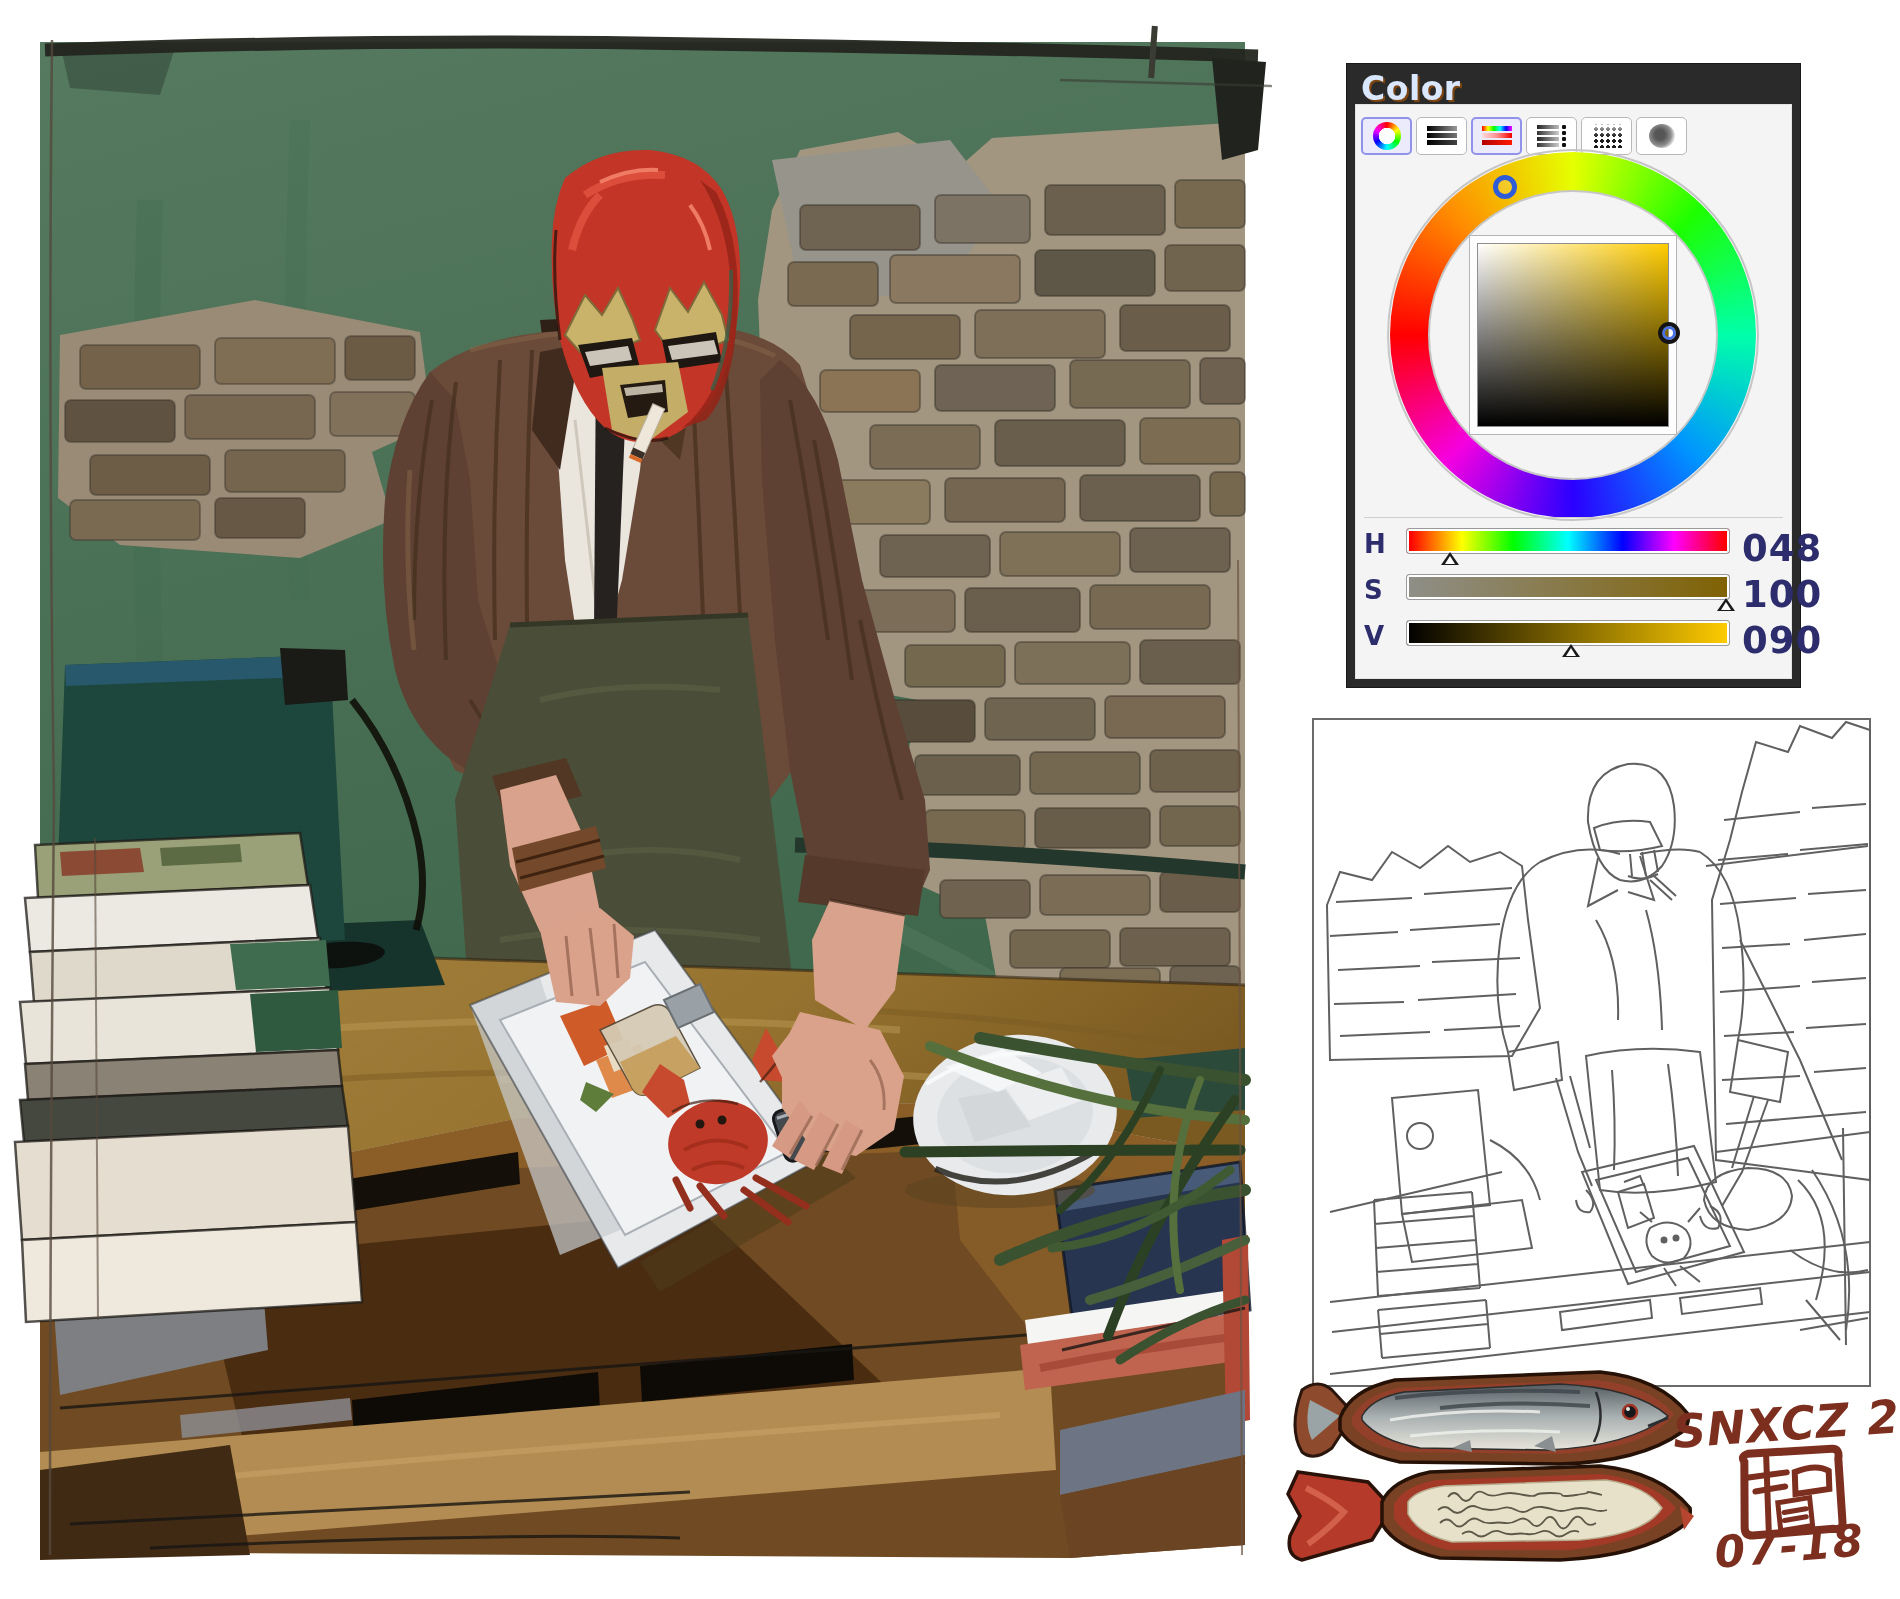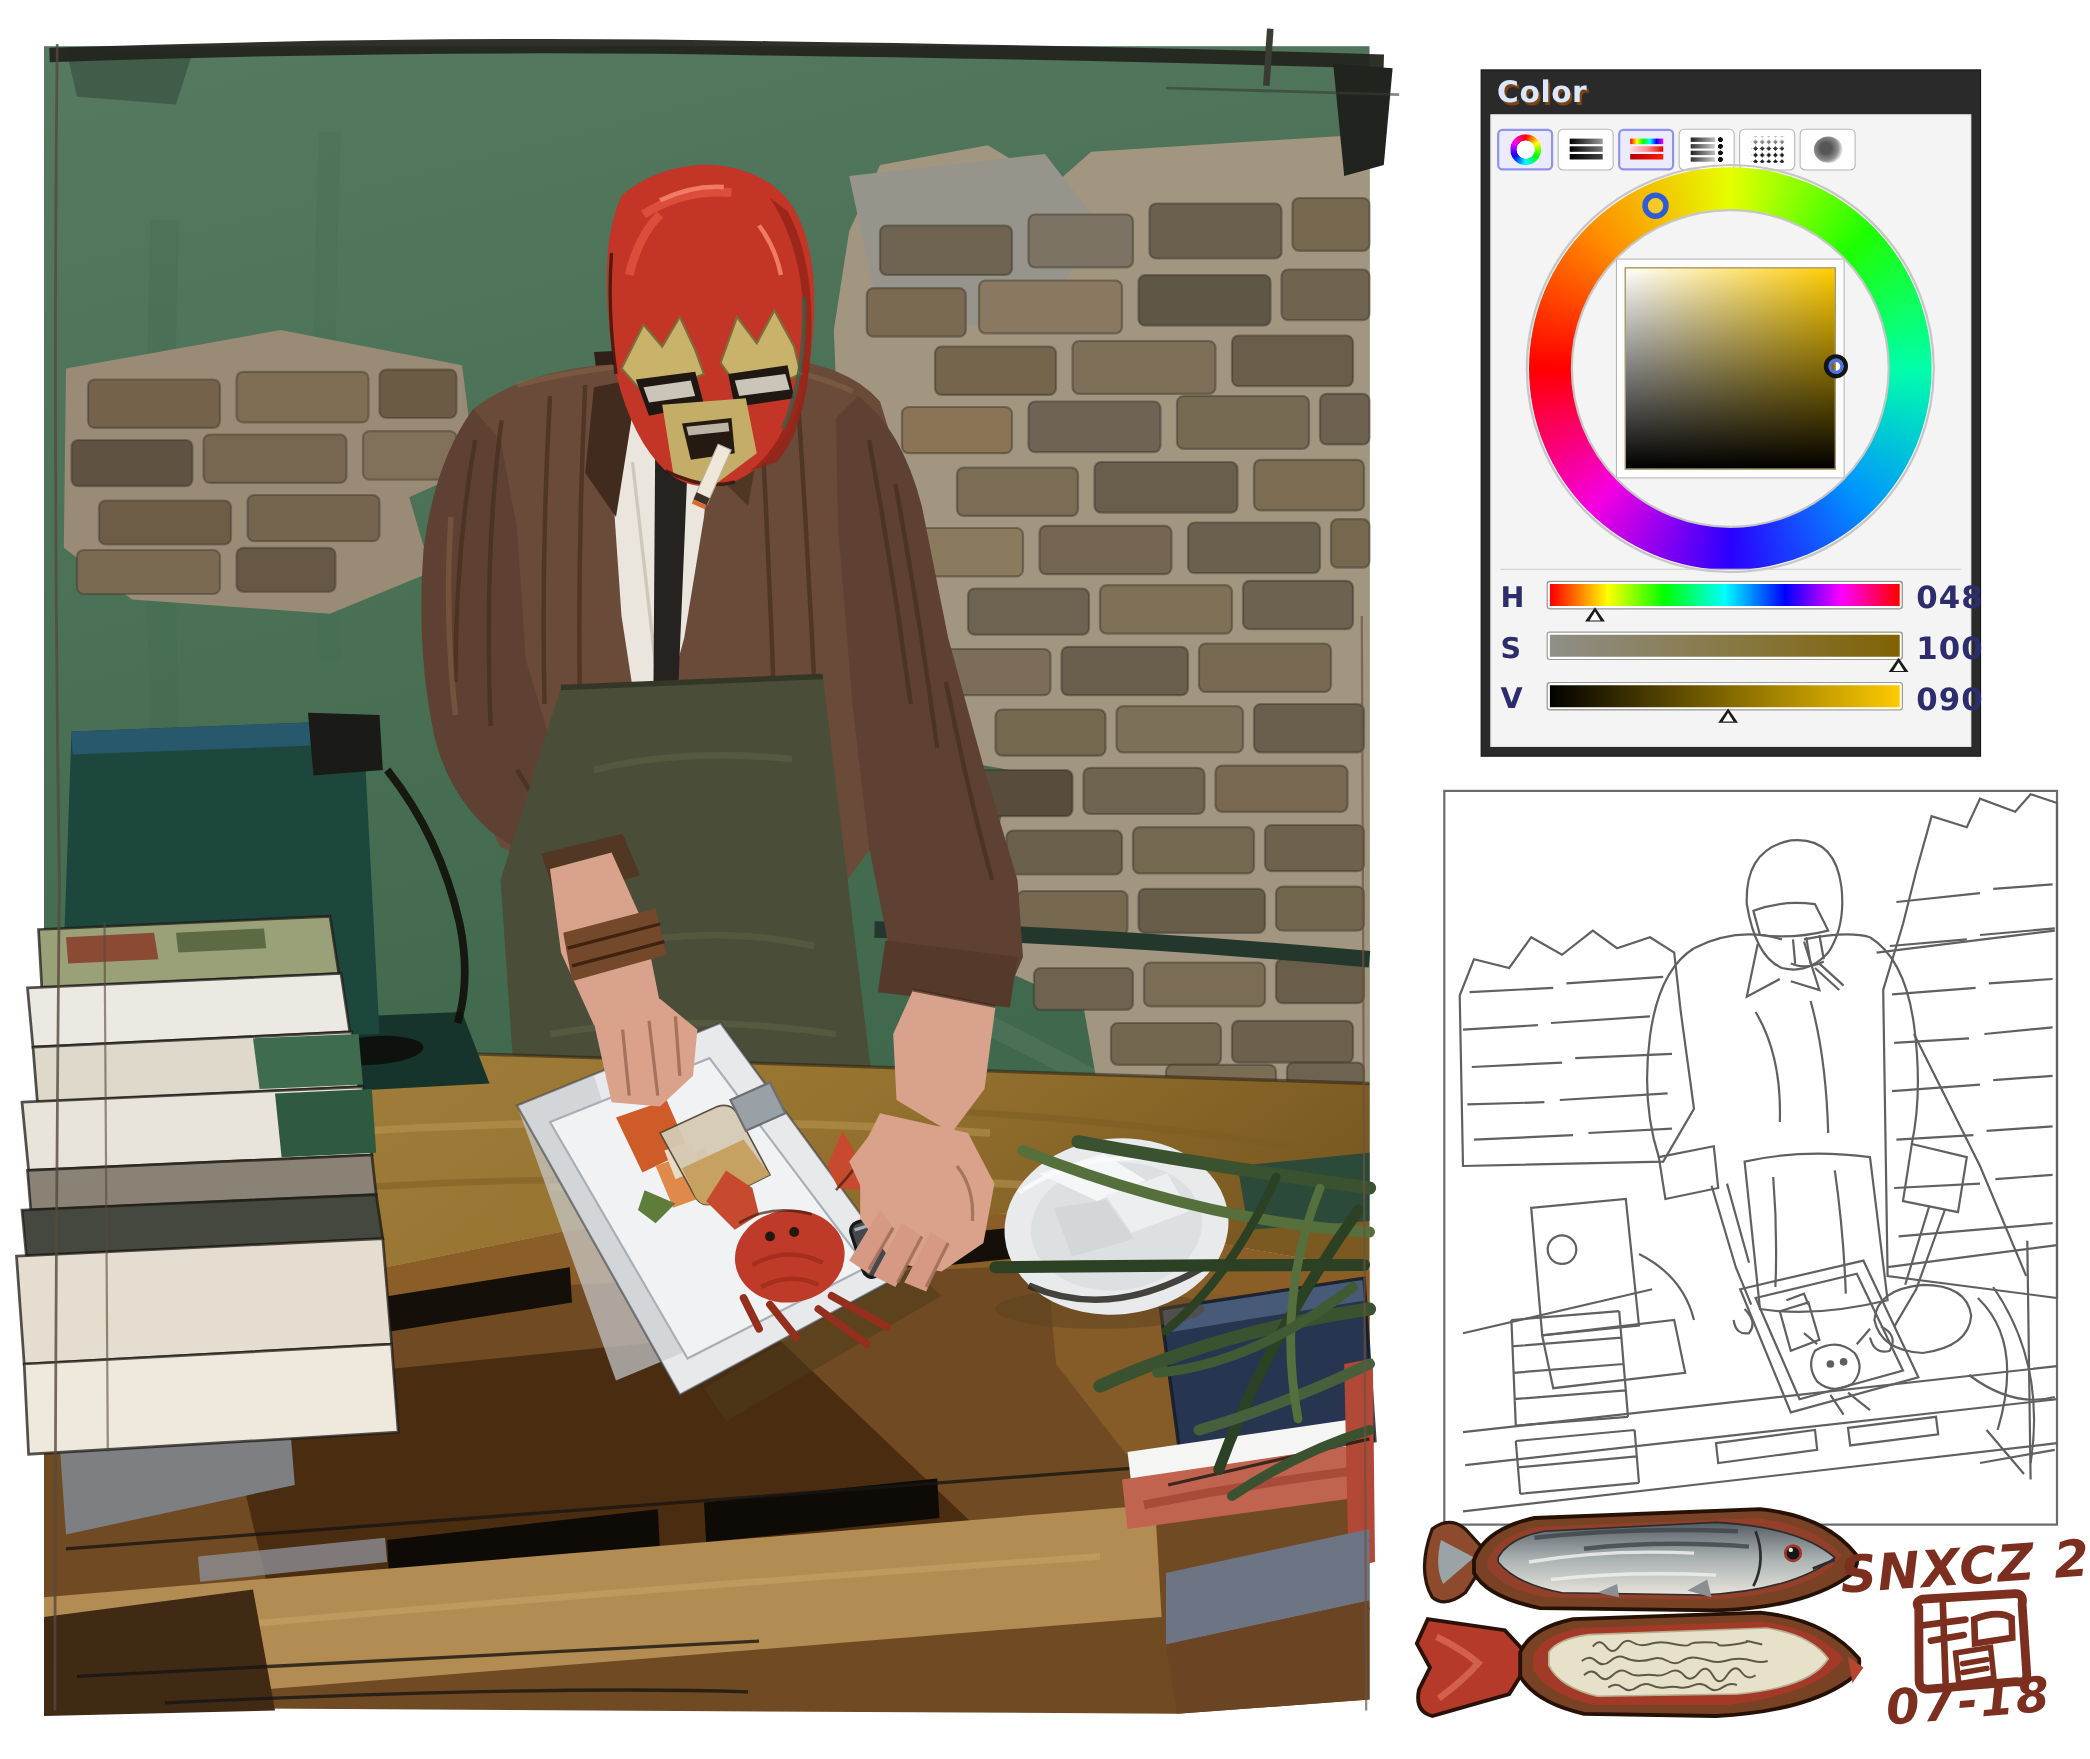--- a/index.html
+++ b/index.html
@@ -4,21 +4,21 @@
 <style>
   html,body{margin:0;padding:0;background:#fff;}
   body{width:1900px;height:1599px;position:relative;overflow:hidden;
        font-family:"DejaVu Sans","Liberation Sans",sans-serif;}
   .stage{position:absolute;inset:0;background:#fff;}
   .art-svg{position:absolute;left:0;top:0;}
 
   
   .color-panel{position:absolute;left:1347px;top:64px;width:453px;height:623px;
     background:#2a2a2a;box-shadow:0 0 0 1px #17181a;}
-  .panel-title{position:absolute;left:14px;top:5px;font-size:27px;font-weight:bold;
+  .panel-title{position:absolute;left:14px;top:5px;font-size:33px;font-weight:bold;
     color:#d9e7ff;text-shadow:2px 2px 0 #7c4410;letter-spacing:.5px;}
   .panel-body{position:absolute;left:8px;right:8px;top:40px;bottom:8px;background:#f4f4f4;
     border:1px solid #e3e3e3;box-sizing:border-box;}
   .toolbar{position:absolute;left:5px;top:12px;display:flex;}
   .tool{width:51px;height:38px;border-radius:5px;background:#fff;border:1px solid #b8b8b8;
     display:flex;align-items:center;justify-content:center;margin-right:4px;box-sizing:border-box;}
   .tool.selected{border:2px solid #9193ea;background:#ebebfb;}
   .ic-wheel{width:28px;height:28px;border-radius:50%;
     background:radial-gradient(circle,#fff 0 8px,rgba(255,255,255,0) 8.5px),
       conic-gradient(#f00,#ff0,#0f0,#0ff,#00f,#f0f,#f00);}
@@ -63,21 +63,21 @@
   .sv-marker{position:absolute;left:302px;top:217px;width:22px;height:22px;border-radius:50%;
     border:4px solid #141414;box-sizing:border-box;box-shadow:inset 0 0 0 3px #4a72e8;}
   .divider{position:absolute;left:8px;right:8px;top:412px;height:1px;background:#cfcfcf;}
   .srow{position:absolute;left:0;width:437px;height:46px;}
   .slabel{position:absolute;left:8px;top:2px;font-size:26px;font-weight:bold;color:#2d2d6e;}
   .strack{position:absolute;left:50px;top:1px;width:324px;height:26px;border:1px solid #9a9a9a;
     border-radius:3px;box-sizing:border-box;box-shadow:inset 0 0 0 2px #fff;}
   .strack-h{background:linear-gradient(90deg,#f00 1%,#ff0 17%,#0f0 33%,#0ff 50%,#00f 67%,#f0f 83%,#f00 99%);}
   .strack-s{background:linear-gradient(90deg,#8f8f89,#806203);}
   .strack-v{background:linear-gradient(90deg,#000,#ffcc00);}
-  .sval{position:absolute;left:386px;top:0;font-size:28px;font-weight:bold;color:#2d2d6e;letter-spacing:1px;}
+  .sval{position:absolute;left:386px;top:0;font-size:37px;font-weight:bold;color:#2d2d6e;letter-spacing:1px;}
   .tri{position:absolute;top:23px;width:0;height:0;border-left:9px solid transparent;
     border-right:9px solid transparent;border-bottom:13px solid #1b1b1b;}
   .tri::after{content:"";position:absolute;left:-5px;top:4px;border-left:5px solid transparent;
     border-right:5px solid transparent;border-bottom:8px solid #fff;}
 </style>
 </head>
 <body>
 
 <div class="stage">
 

